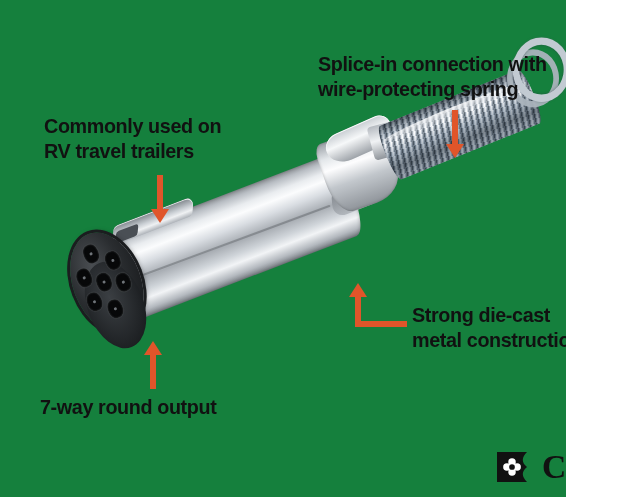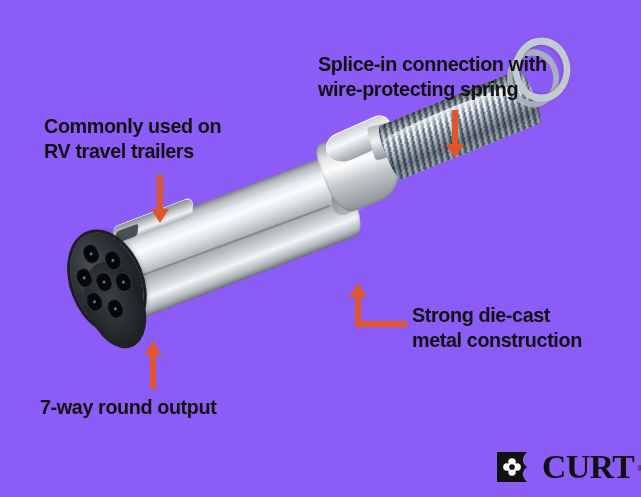--- a/index.html
+++ b/index.html
@@ -3,23 +3,23 @@
 <meta charset="utf-8">
 <title>CURT 7-Way Round Connector Infographic</title>
 <style>
   html, body {
     margin: 0;
     padding: 0;
     background: #ffffff;
   }
   #stage {
     position: relative;
-    width: 641px;
+    width: 566px;
     height: 497px;
-    background: #8b5cf6;
+    background: #15803d;
     overflow: hidden;
     font-family: "Liberation Sans", "DejaVu Sans", sans-serif;
     -webkit-font-smoothing: antialiased;
   }
 
   
   .callout {
     position: absolute;
     color: #111111;
     font-weight: 700;

